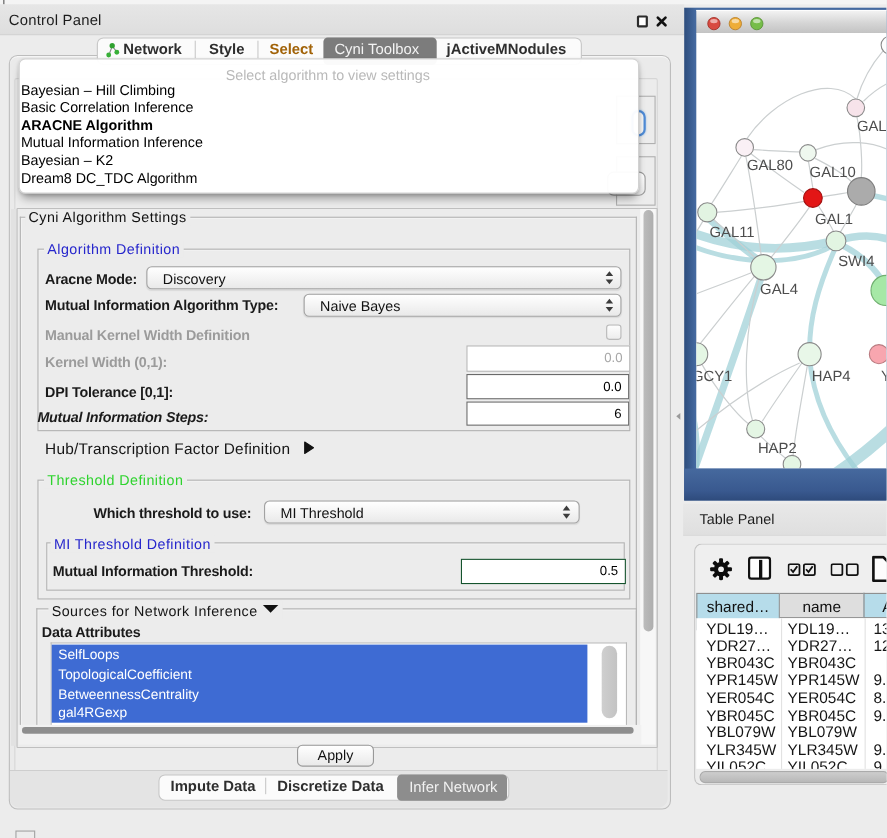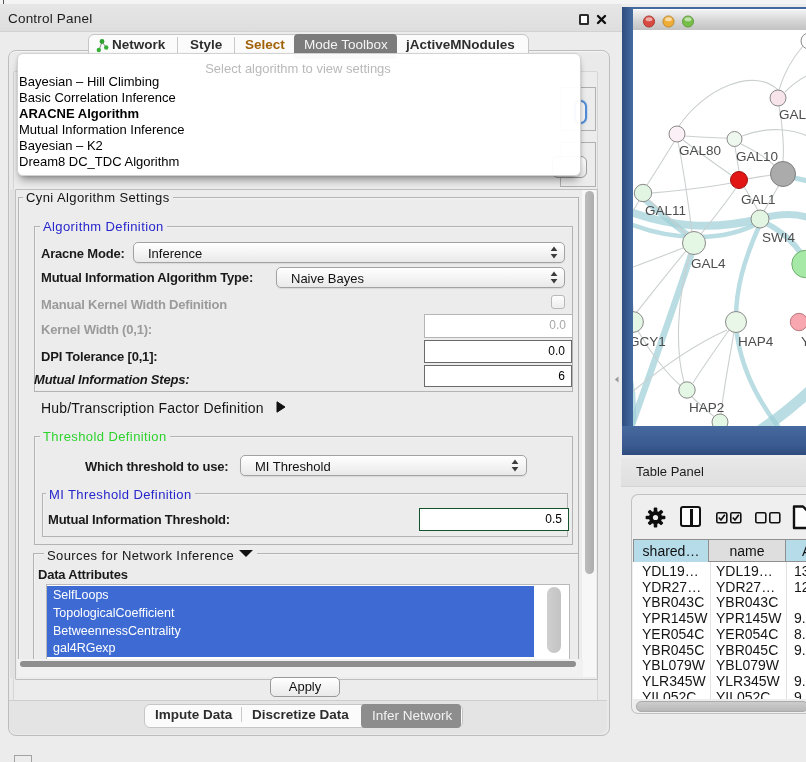--- a/index.html
+++ b/index.html
@@ -39,21 +39,21 @@
  <path d="M3 12 L6 4 M6 4 L10 9" stroke="#888" stroke-width="1"></path>
  <circle cx="6" cy="3.5" r="2.4" fill="#2fa12f"></circle>
     <circle cx="2.8" cy="12" r="2.2" fill="#38b038"></circle>
     <circle cx="10.2" cy="9.5" r="2.2" fill="#38b038"></circle>
 </svg>
 <div class="abs" style="left:112px;top:37px;font-size:13.5px;font-weight:bold;color:#2e2e2e;">Network</div>
 <div class="abs" style="left:177px;top:37px;width:1px;height:16px;background:#c9c9c9;"></div>
 <div class="abs" style="left:190px;top:37px;font-size:13.5px;font-weight:bold;color:#2e2e2e;">Style</div>
 <div class="abs" style="left:234px;top:37px;width:1px;height:16px;background:#c9c9c9;"></div>
 <div class="abs" style="left:245px;top:37px;font-size:13.5px;font-weight:bold;color:#a16207;">Select</div>
-<div class="abs" style="left:304px;top:37px;font-size:13.5px;color:#f4f4f4;">Mode Toolbox</div>
+<div class="abs" style="left:304px;top:37px;font-size:13.5px;color:#f4f4f4;">Cyni Toolbox</div>
 <div class="abs" style="left:406px;top:37px;font-size:13.5px;font-weight:bold;color:#2e2e2e;">jActiveMNodules</div>
 
 <div class="abs" style="left:560px;top:87px;width:34px;height:42px;border:1px solid #b0b0b0;"></div>
 <div class="abs" style="left:574px;top:100px;width:9px;height:20px;border:2.5px solid #4f8bd6;border-radius:8px;box-shadow:0 0 2px #86b3e2;background:#f5f5f5;"></div>
 <div class="abs" style="left:560px;top:142px;width:34px;height:43px;border:1px solid #b0b0b0;"></div>
 <div class="abs" style="left:552px;top:156px;width:33px;height:20px;border:1px solid #9d9d9d;border-radius:6px;background:linear-gradient(#fff,#e9e9e9);"></div>
 
 <div class="abs" style="left:10px;top:190px;width:5px;height:488px;background:#e2e2e2;"></div>
 
 <div class="abs" style="left:15px;top:189px;width:581px;height:489px;border:1px solid #bfbfbf;border-radius:1px;"></div>
@@ -65,21 +65,21 @@
 <div class="abs" style="left:20px;top:661px;width:556px;height:6px;background:#8e8e8e;border-radius:3px;"></div>
 
 <div class="abs" style="left:18px;top:197px;width:559px;height:461px;border:1px solid #b3b3b3;border-bottom:none;box-shadow:inset 1px 1px 0 #f2f2f2;"></div>
 <div class="gtitle" style="left:23px;top:190px;color:#111;">Cyni Algorithm Settings</div>
 
 <div class="abs" style="left:34px;top:226px;width:537px;height:164px;border:1px solid #b3b3b3;box-shadow:inset 1px 1px 0 #f2f2f2;"></div>
 <div class="gtitle" style="left:40px;top:219px;color:#2626cc;">Algorithm Definition</div>
 
 <div class="lbl abs" style="left:41px;top:246px;">Aracne Mode:</div>
 <div class="combo" style="left:133px;top:241.5px;width:430px;height:19px;">
-  <span class="ct">Inference</span>
+  <span class="ct">Discovery</span>
   <svg class="arr" style="right:5px;top:3px;" height="13" viewBox="0 0 10 13">
       <path d="M5 0.5 L8.4 5 H1.6 Z" fill="#3c3c3c"></path>
       <path d="M5 12.5 L8.4 8 H1.6 Z" fill="#3c3c3c"></path>
     </svg>
 </div>
 <div class="lbl abs" style="left:41px;top:269.5px;">Mutual Information Algorithm Type:</div>
 <div class="combo" style="left:276px;top:266.5px;width:287px;height:19px;">
   <span class="ct">Naive Bayes</span>
   <svg class="arr" style="right:5px;top:3px;" height="13" viewBox="0 0 10 13">
       <path d="M5 0.5 L8.4 5 H1.6 Z" fill="#3c3c3c"></path>

